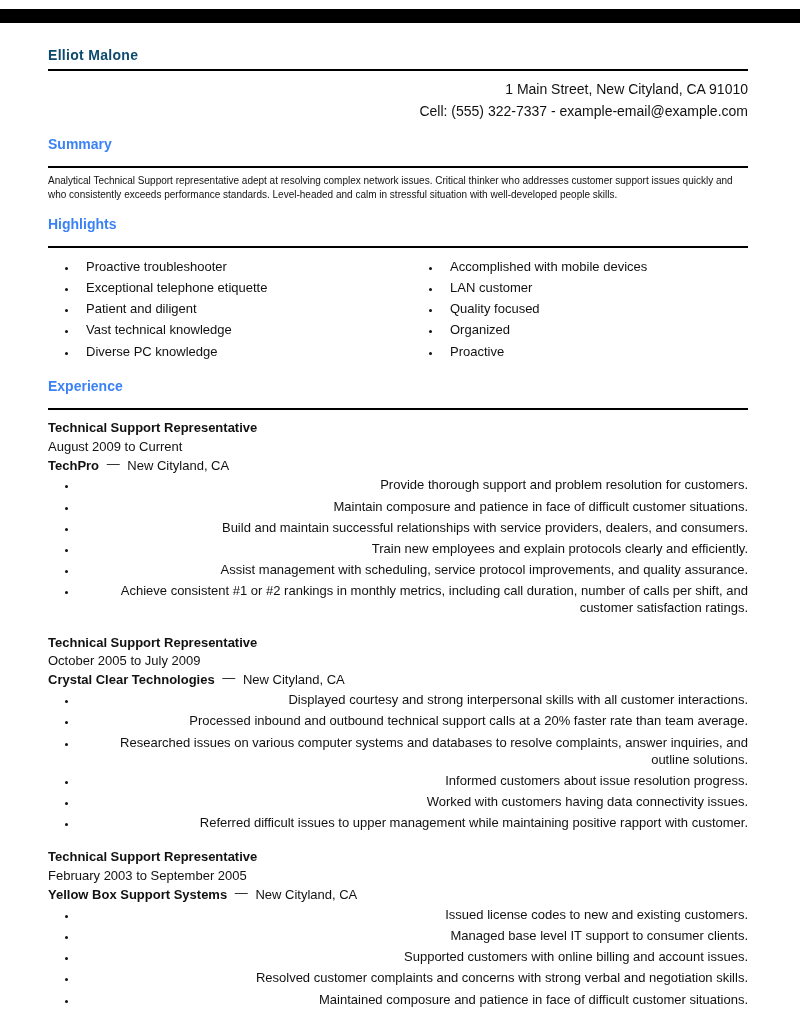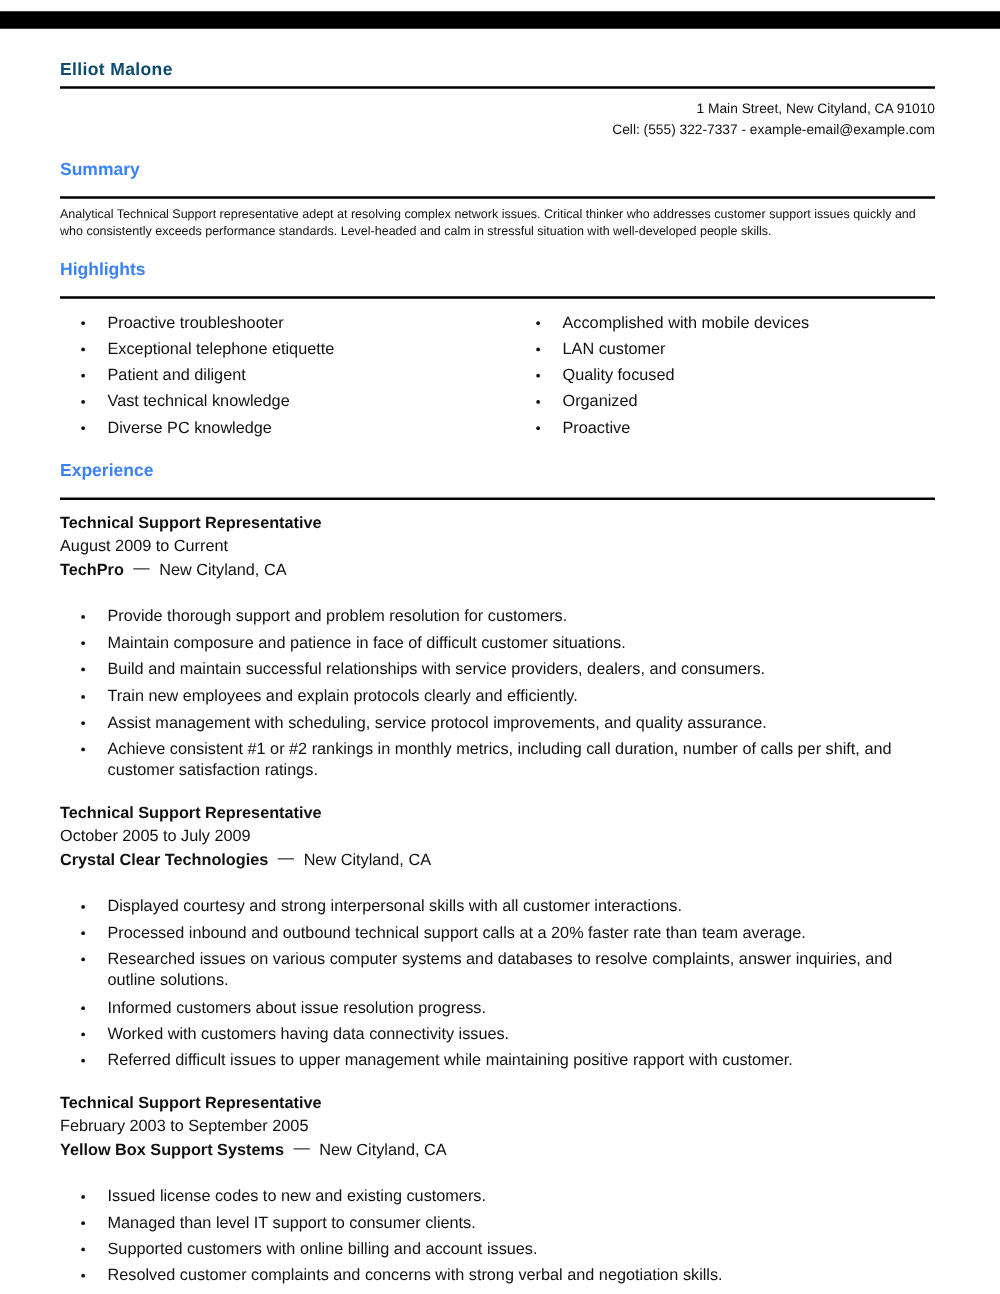--- a/index.html
+++ b/index.html
@@ -30,21 +30,21 @@
     letter-spacing: 0.3px;
     color: #0c4a6e;
   }
   .name-rule {
     border: none;
     border-top: 2px solid #000000;
     margin: 0 0 8px 0;
   }
   .contact {
     text-align: right;
-    font-size: 11px;
+    font-size: 14px;
     line-height: 1.55;
     color: #111111;
   }
   h2.section-heading {
     font-size: 14px;
     font-weight: bold;
     color: #3b82f6;
     margin: 14px 0 4px 0;
     padding-bottom: 14px;
     border-bottom: 2.5px solid #000000;
@@ -87,21 +87,21 @@
     font-size: 13px;
     line-height: 1.3;
     margin-top: 2px;
   }
   .company-name { font-weight: bold; text-align: center; }
   .company-dash {
     display: inline-block;
     padding: 0 4px;
     transform: translateY(-2px);
   }
-  .job ul.bullet-list { margin-top: 19px; }
+  .job ul.bullet-list { margin-top: 2px; text-align: right; }
 </style>
 </head>
 <body>
 
 <div class="page">
   <div class="top-bar"></div>
 
   <div class="content">
 
     <h1 class="name">Elliot Malone</h1>
@@ -178,21 +178,21 @@
     <div class="job">
       <div class="job-title">Technical Support Representative</div>
       <div class="job-dates">February 2003 to September 2005</div>
       <div class="job-company-line">
         <span class="company-name">Yellow Box Support Systems</span>
         <span class="company-dash">—</span>
         <span class="company-location">New Cityland, CA</span>
       </div>
       <ul class="bullet-list">
         <li>Issued license codes to new and existing customers.</li>
-        <li>Managed than level IT support to consumer clients.</li>
+        <li>Managed base level IT support to consumer clients.</li>
         <li>Supported customers with online billing and account issues.</li>
         <li>Resolved customer complaints and concerns with strong verbal and negotiation skills.</li>
         <li>Maintained composure and patience in face of difficult customer situations.</li>
       </ul>
     </div>
 
   </div>
 </div>
 
 </body></html>

